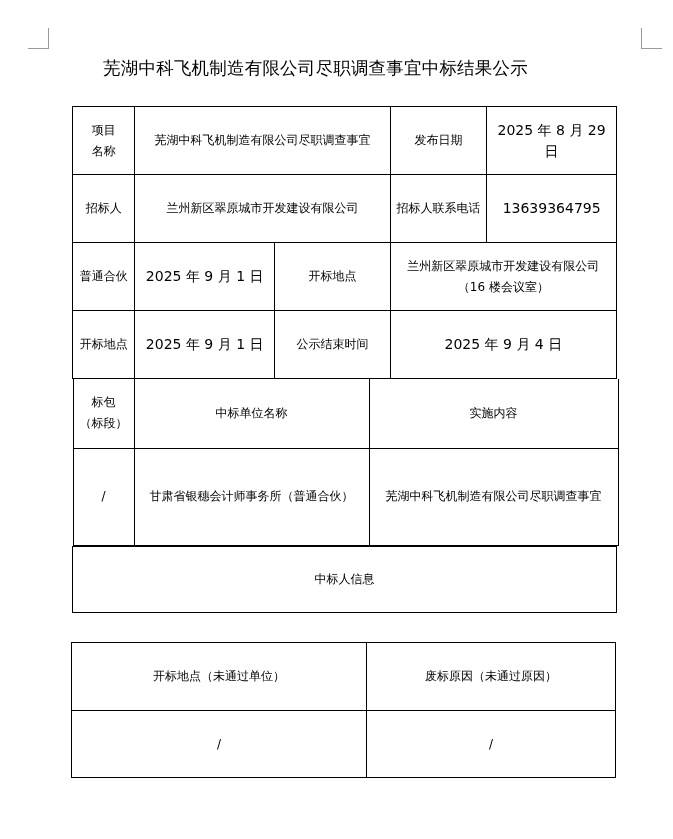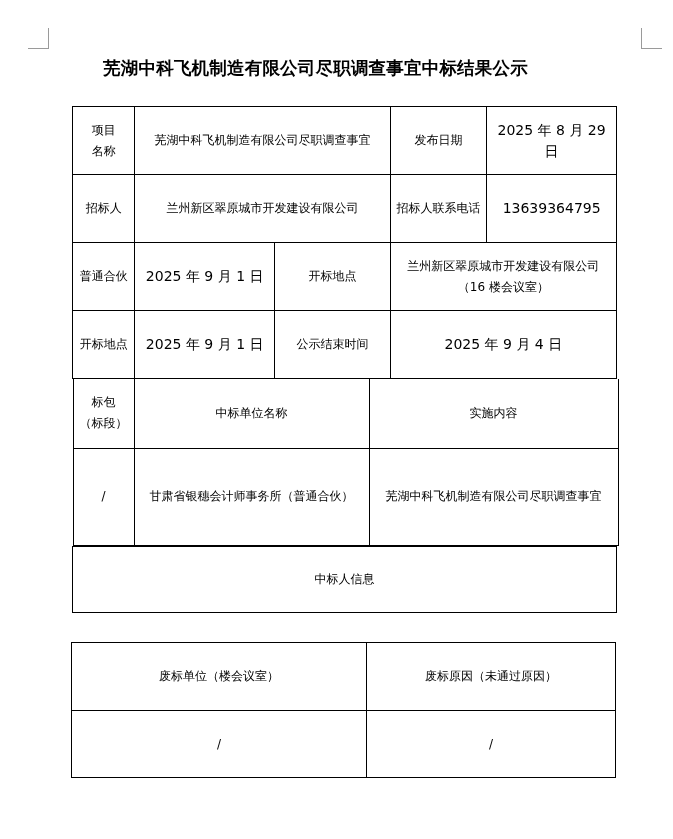--- a/index.html
+++ b/index.html
@@ -2,21 +2,21 @@
 <html><head>
 <meta charset="utf-8">
 <style>
   html, body { margin: 0; padding: 0; background: #ffffff; }
   body { width: 673px; height: 839px; position: relative; overflow: hidden;
          font-family: "DejaVu Sans", "Liberation Sans", sans-serif; color: #000; }
   .corner { position: absolute; width: 20px; height: 20px; }
   .corner-tl { left: 28px; top: 28px; border-right: 1px solid #9a9a9a; border-bottom: 1px solid #9a9a9a; }
   .corner-tr { left: 641px; top: 28px; border-left: 1px solid #9a9a9a; border-bottom: 1px solid #9a9a9a; }
   .title { position: absolute; left: 0; width: 631px; top: 56px; text-align: center;
-           font-family: "DejaVu Serif", "Liberation Serif", serif; font-weight: bold;
+           font-family: "DejaVu Serif", "Liberation Serif", serif; font-weight: normal;
            font-size: 17.5px; letter-spacing: 0.2px; }
   table { position: absolute; border-collapse: collapse; table-layout: fixed; }
   td { border: 1px solid #000; text-align: center; vertical-align: middle;
        font-size: 12px; line-height: 21px; padding: 0 3px; }
   .num { font-size: 14px; }
   #t1 { left: 72px; top: 106px; width: 545px; border-radius: 30px; }
   #t2 { left: 71px; top: 642px; width: 544px; }
 </style>
 </head>
 <body>
@@ -98,21 +98,21 @@
 </tbody>
   </table>
 
 <table id="t2">
   <colgroup>
       <col style="width:295px">
       <col style="width:249px">
     </colgroup>
   <tbody>
       <tr style="height:68px">
-    <td>废标单位（楼会议室）</td>
+    <td>开标地点（未通过单位）</td>
     <td>废标原因（未通过原因）</td>
   </tr>
   <tr style="height:67px">
     <td>/</td>
     <td>/</td>
   </tr>
 </tbody>
   </table>
 
 </body></html>

